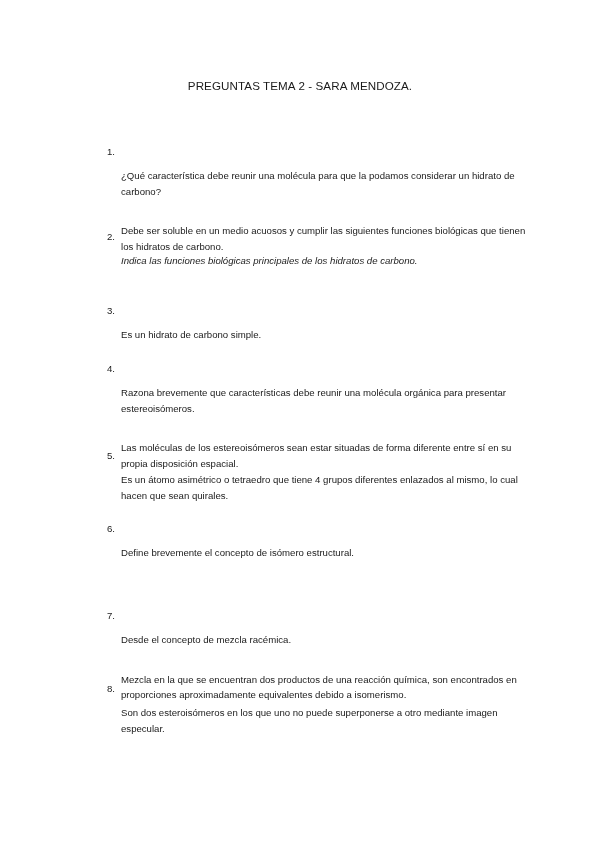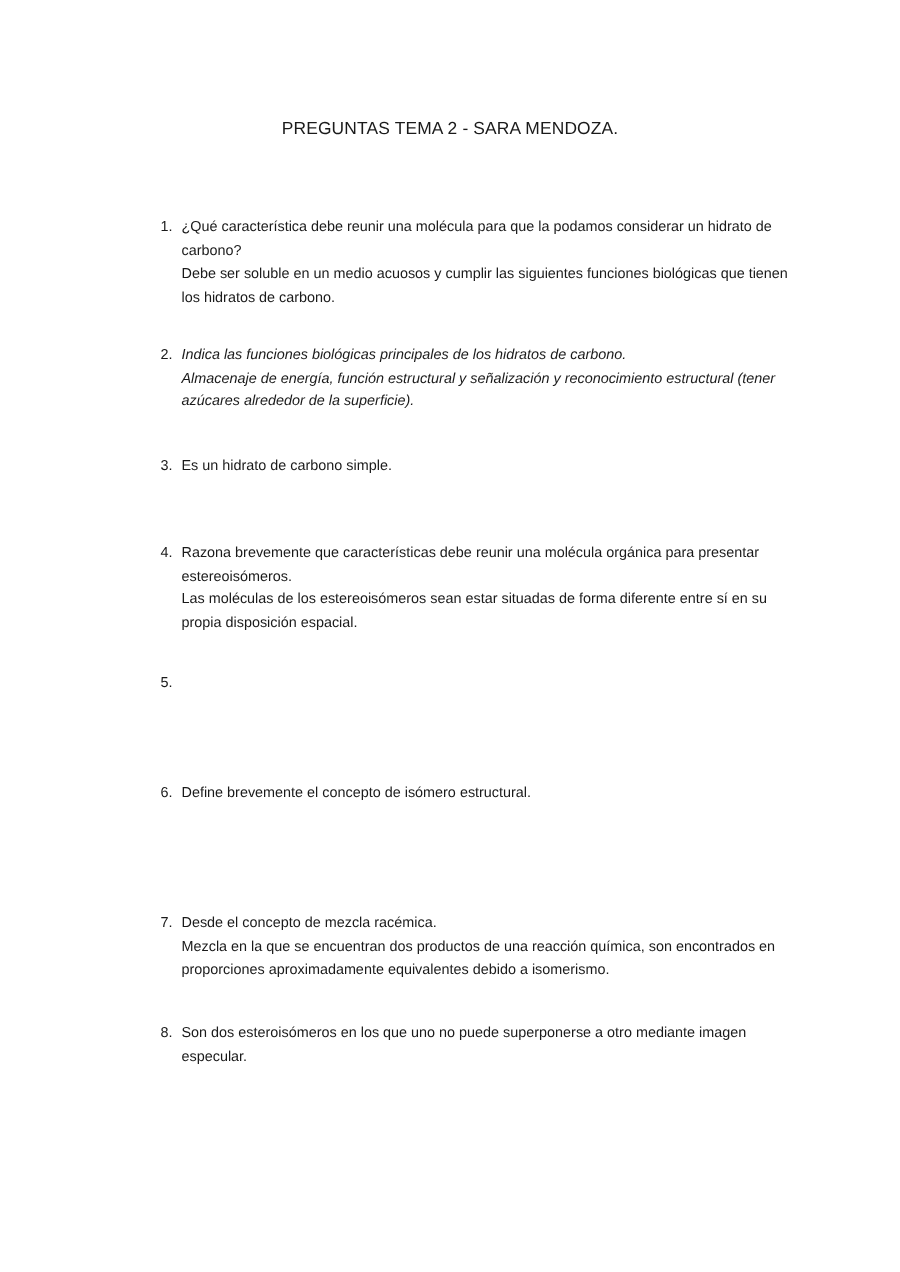--- a/index.html
+++ b/index.html
@@ -42,20 +42,21 @@
       position: absolute;
       left: 0;
       top: 0;
       width: 14px;
     }
     .q .body {
       margin-left: 14px;
     }
     .q .question, .q .answer {
       display: block;
+      margin-top: 24px;
     }
   </style>
 </head>
 <body>
 
 <div class="page">
 
   <div class="title">PREGUNTAS TEMA 2 - SARA MENDOZA.</div>
 
   <div class="q" style="top:144px;">
@@ -63,21 +64,20 @@
     <div class="body">
       <span class="question">¿Qué característica debe reunir una molécula para que la podamos considerar un hidrato de carbono?</span>
       <span class="answer">Debe ser soluble en un medio acuosos y cumplir las siguientes funciones biológicas que tienen los hidratos de carbono.</span>
     </div>
   </div>
 
   <div class="q" style="top:229px;">
     <span class="num">2.</span>
     <div class="body" style="width:412px;font-style:italic;">
       <span class="question">Indica las funciones biológicas principales de los hidratos de carbono.</span>
-      <span class="answer">Almacenaje de energía, función estructural y señalización y reconocimiento estructural (tener azúcares alrededor de la superficie).</span>
     </div>
   </div>
 
   <div class="q" style="top:303px;">
     <span class="num">3.</span>
     <div class="body">
       <span class="answer">Es un hidrato de carbono simple.</span>
     </div>
   </div>
 
@@ -85,20 +85,21 @@
     <span class="num">4.</span>
     <div class="body">
       <span class="question">Razona brevemente que características debe reunir una molécula orgánica para presentar estereoisómeros.</span>
       <span class="answer">Las moléculas de los estereoisómeros sean estar situadas de forma diferente entre sí en su propia disposición espacial.</span>
     </div>
   </div>
 
   <div class="q" style="top:448px;">
     <span class="num">5.</span>
     <div class="body">
+      <span class="answer">Es un átomo asimétrico o tetraedro que tiene 4 grupos diferentes enlazados al mismo, lo cual hacen que sean quirales.</span>
     </div>
   </div>
 
   <div class="q" style="top:521px;">
     <span class="num">6.</span>
     <div class="body">
       <span class="question">Define brevemente el concepto de isómero estructural.</span>
     </div>
   </div>
 

